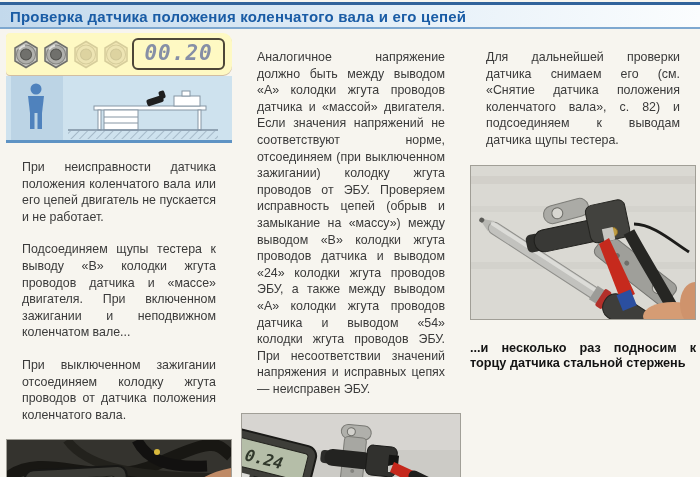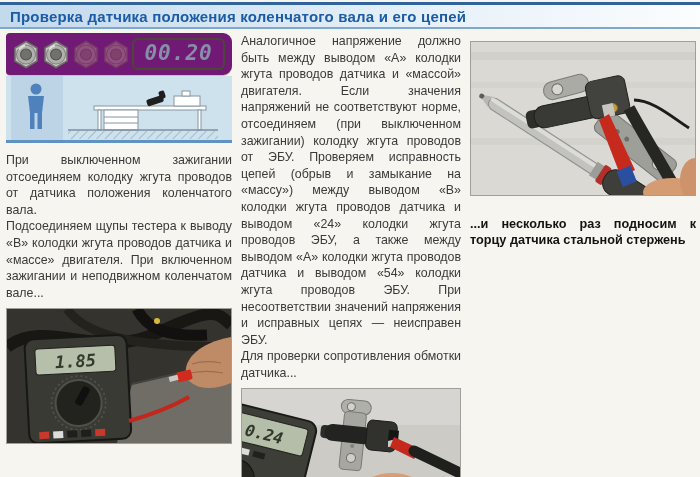--- a/index.html
+++ b/index.html
@@ -19,34 +19,34 @@
     display:flex; align-items:center;
   }
   .header-title { font-size:15px; font-weight:bold; color:#1a5ca5; margin-left:10px; letter-spacing:.2px; }
 
   
   .columns { position:absolute; top:33px; left:6px; display:flex; gap:9px; }
   .col { width:226px; }
   .col.mid { width:220px; }
 
   .text-block p {
-    margin:0; font-size:12.4px; line-height:16.6px; text-align:justify; color:#3a3a3a;
+    margin:16px; font-size:12.4px; line-height:16.6px; text-align:justify; color:#3a3a3a;
   }
 
   figure { margin:0; }
   .photo { border:1px solid #a19f97; background:#888; font-size:0; }
   .photo svg { display:block; }
   .caption {
     font-weight:bold; font-size:12.7px; line-height:15.8px; color:#131313;
     margin-top:21px; text-align:justify;
   }
 
   
   .banner {
-    height:42px; background:#701a75; border-radius:4px 9px 9px 4px;
+    height:42px; background:#fef9c3; border-radius:4px 9px 9px 4px;
     display:flex; align-items:center; padding:0 7px 0 6px; box-sizing:border-box;
     box-shadow:0 1px 0 rgba(140,90,20,.35);
   }
   .nut { width:29px; height:29px; margin-right:2px; }
   .nut.faded { opacity:.34; }
   .lcd-box {
     margin-left:auto; width:92px; height:28px; line-height:27px;
     border:2px solid #4c4638; border-radius:6px; text-align:center;
     font-family:"DejaVu Sans Mono", monospace; font-style:italic; font-weight:bold;
     font-size:21px; color:#868fa6; letter-spacing:1px;
@@ -127,22 +127,23 @@
           <defs>
             <pattern id="hatch" width="6" height="9" patternUnits="userSpaceOnUse" patternTransform="rotate(45)">
               <line x1="0" y1="0" x2="0" y2="9" stroke="#90a4b4" stroke-width="1.3"></line>
             </pattern>
           </defs>
           <rect x="62" y="55" width="150" height="8" fill="url(#hatch)"></rect>
         </svg>
       </div>
 
       <div class="text-block">
+        <p>При неисправности датчика положения коленчатого вала или его цепей двигатель не пускается и не работает.</p>
+        <p>Подсоединяем щупы тестера к выводу «В» колодки жгута проводов датчика и «массе» двигателя. При включенном зажигании и неподвижном коленчатом вале...</p>
         <p>При выключенном зажигании отсоединяем колодку жгута проводов от датчика положения коленчатого вала.</p>
-        <p>Подсоединяем щупы тестера к выводу «В» колодки жгута проводов датчика и «массе» двигателя. При включенном зажигании и неподвижном коленчатом вале...</p>
       </div>
 
       <figure>
         <div class="photo">
           <svg width="224" height="134" viewBox="0 0 224 134">
             <rect width="224" height="134" fill="#34332e"></rect>
             <path d="M0 38 C40 8 90 52 150 24 S210 4 224 16" stroke="#181713" stroke-width="12" fill="none"></path>
             <path d="M60 0 C80 28 130 38 224 38" stroke="#23221d" stroke-width="9" fill="none"></path>
             <path d="M130 0 C140 20 160 28 200 26" stroke="#121110" stroke-width="11" fill="none"></path>
             <path d="M125 75 L224 52 L224 134 L110 134 Z" fill="#6f6d66"></path>
@@ -170,21 +171,20 @@
             <rect x="162" y="67" width="9" height="5" fill="#c9c9c4" transform="rotate(-14 166 69)"></rect>
           </svg>
         </div>
 
       </figure>
     </div>
 
     <div class="col mid">
       <div class="text-block">
         <p>Аналогичное напряжение должно быть между выводом «А» колодки жгута проводов датчика и «массой» двигателя. Если значения напряжений не соответствуют норме, отсоединяем (при выключенном зажигании) колодку жгута проводов от ЭБУ. Проверяем исправность цепей (обрыв и замыкание на «массу») между выводом «В» колодки жгута проводов датчика и выводом «24» колодки жгута проводов ЭБУ, а также между выводом «А» колодки жгута проводов датчика и выводом «54» колодки жгута проводов ЭБУ. При несоответствии значений напряжения и исправных цепях — неисправен ЭБУ.</p>
-        <p>Для проверки сопротивления обмотки датчика...</p>
       </div>
 
       <figure>
         <div class="photo">
           <svg width="218" height="106" viewBox="0 0 218 106">
             <rect width="218" height="106" fill="#cccbc6"></rect>
             <rect width="218" height="36" fill="#d8d7d2" opacity=".85"></rect>
             <g transform="rotate(14 20 70)">
               <rect x="-34" y="22" width="100" height="120" rx="10" fill="#3e3e39" stroke="#1a1a17" stroke-width="2"></rect>
               <rect x="-26" y="30" width="84" height="28" rx="3" fill="#b5bea8" stroke="#23231e"></rect>
@@ -215,20 +215,21 @@
               <ellipse cx="138" cy="94" rx="7" ry="5" fill="#e8c4a8" opacity=".8"></ellipse>
             </g>
           </svg>
         </div>
 
       </figure>
     </div>
 
     <div class="col right">
       <div class="text-block">
+        <p>Для дальнейшей проверки датчика снимаем его (см. «Снятие датчика положения коленчатого вала», с. 82) и подсоединяем к выводам датчика щупы тестера.</p>
       </div>
 
       <figure>
         <div class="photo">
           <svg width="224" height="153" viewBox="0 0 224 153">
             <rect width="224" height="153" fill="#dad9d3"></rect>
             <rect y="10" width="224" height="8" fill="#c9c8c2" opacity=".5"></rect>
             <rect y="40" width="224" height="6" fill="#c9c8c2" opacity=".35"></rect>
             <rect y="96" width="224" height="7" fill="#c9c8c2" opacity=".4"></rect>
             <g transform="rotate(33 20 60)">

